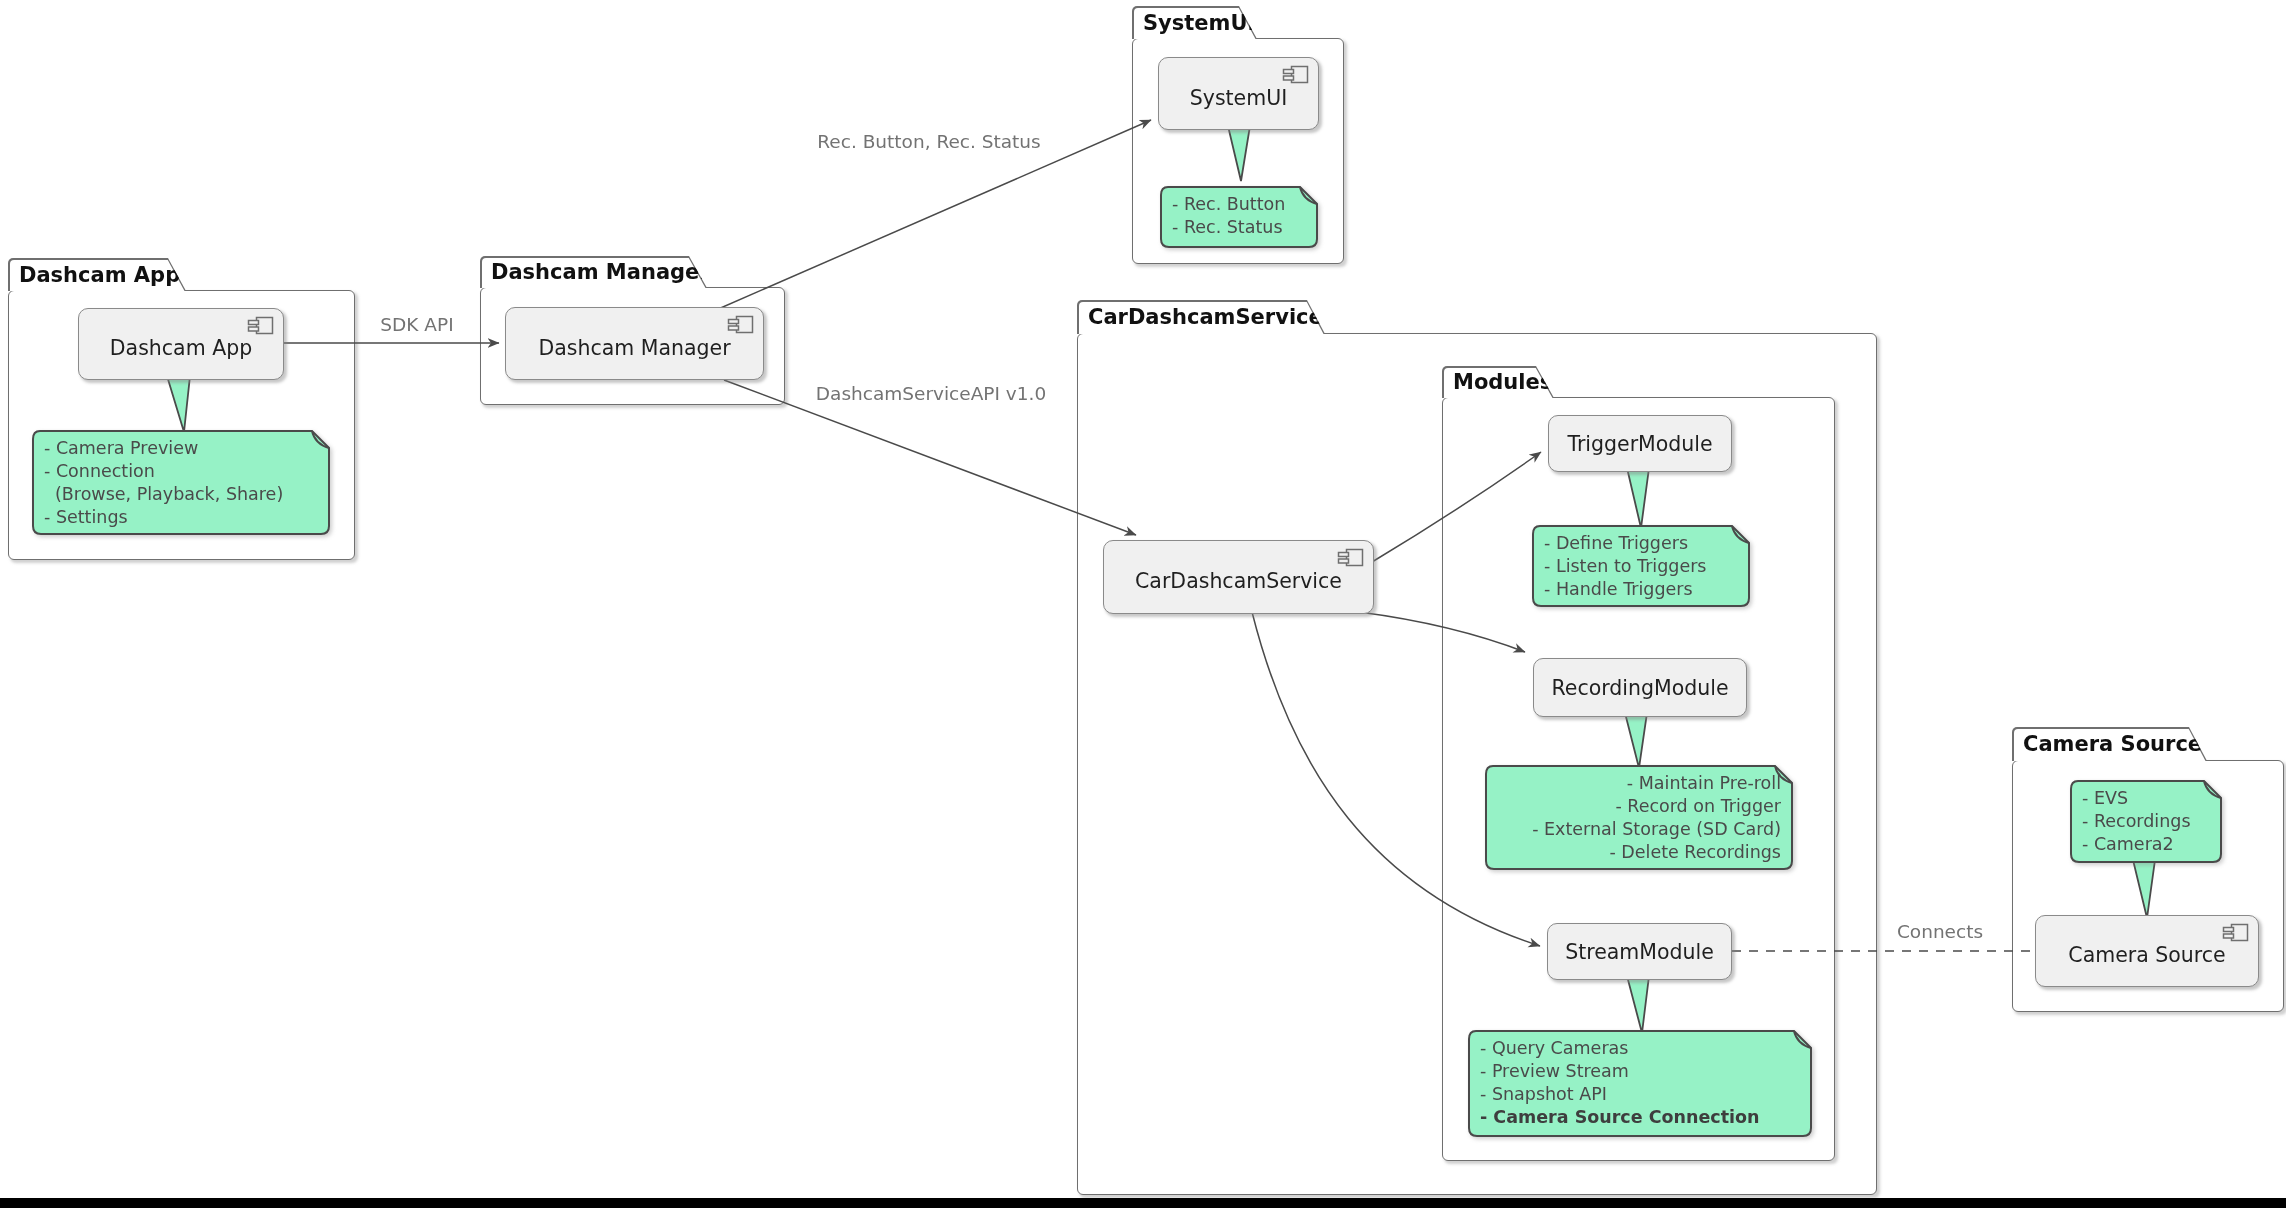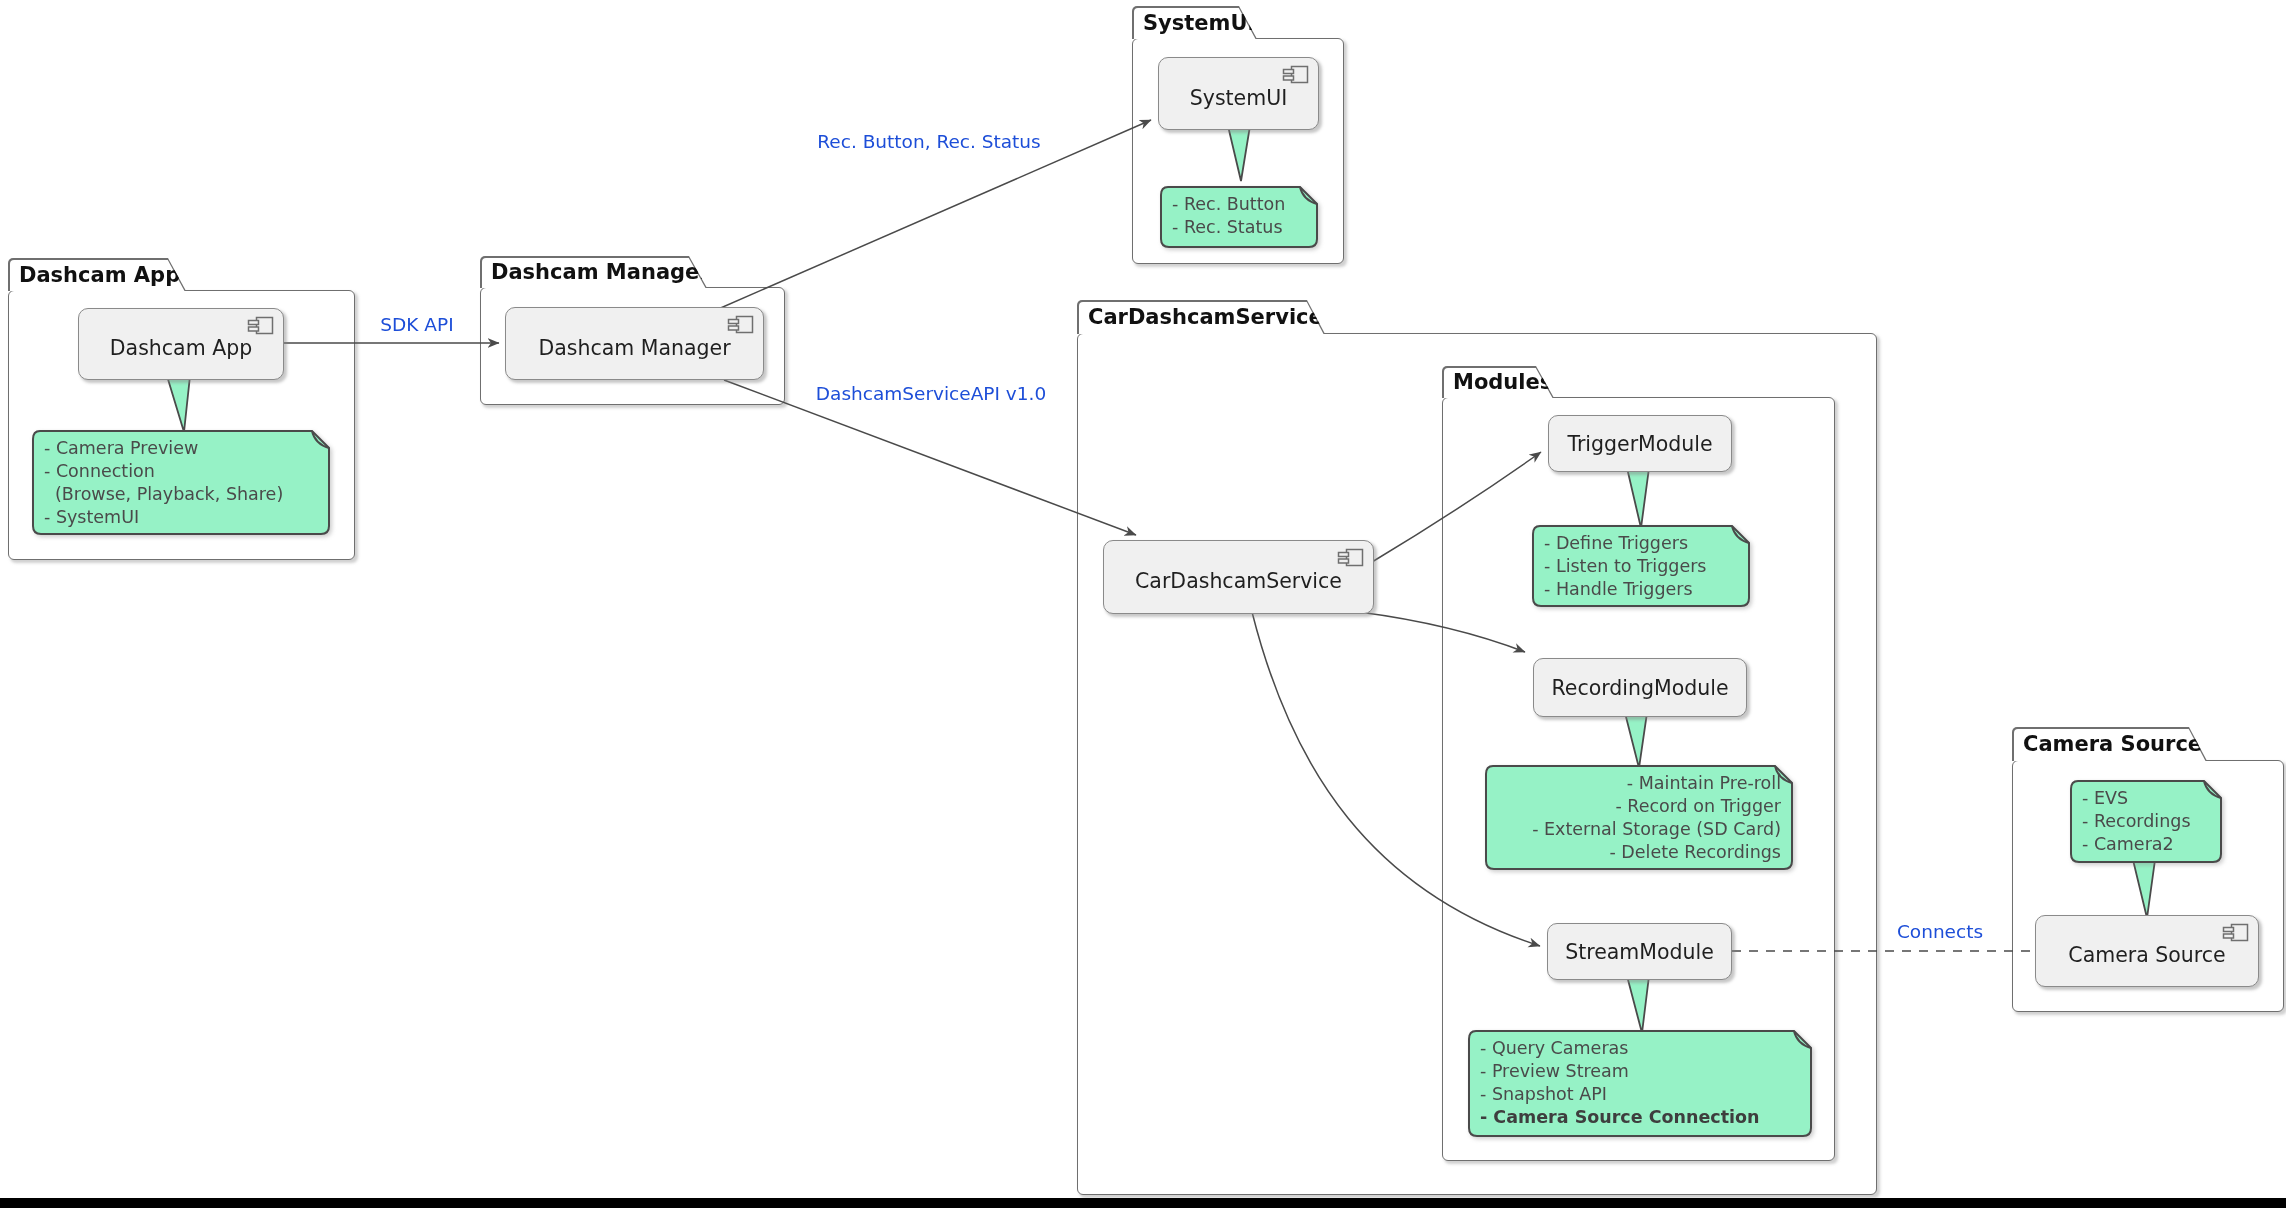--- a/index.html
+++ b/index.html
@@ -41,21 +41,21 @@
   .note-text{
     position:absolute;left:0;top:0;right:0;bottom:0;padding:7px 12px;
     font-size:17.5px;line-height:23px;color:#4a4a4a;z-index:2;white-space:nowrap;
   }
   .note-line{white-space:nowrap;}
   .note-line.indent{padding-left:11px;}
   .note-line.bold{font-weight:700;color:#3e3e3e;}
   
   #edges{position:absolute;left:0;top:0;z-index:2;}
   .edge-label{
-    position:absolute;transform:translate(-50%,-50%);font-size:18.5px;color:#1d4ed8;
+    position:absolute;transform:translate(-50%,-50%);font-size:18.5px;color:#737373;
     white-space:nowrap;z-index:3;
   }
   .bottombar{position:absolute;left:0;top:1198px;width:2286px;height:10px;background:#000;z-index:5;}
 </style>
 </head>
 <body>
 
 <div id="canvas">
 
   <div class="pkg-body" style="left:8px;top:290px;width:345px;height:268px;"></div>
@@ -190,21 +190,21 @@
 
   <div class="note" style="left:32px;top:430px;width:298px;height:105px;border-radius:13px;">
     <svg width="298" height="105">
       <path d="M8,1 H280 L297,18 V96 Q297,104 289,104 H9 Q1,104 1,96 V9 Q1,1 8,1 Z" fill="#96F2C6" stroke="#4A4A4A" stroke-width="2"></path>
       <path d="M280,1 Q283,14 297,18" fill="none" stroke="#4A4A4A" stroke-width="2"></path>
     </svg>
     <div class="note-text">
       <div class="note-line">- Camera Preview</div>
       <div class="note-line">- Connection</div>
       <div class="note-line indent">(Browse, Playback, Share)</div>
-      <div class="note-line">- SystemUI</div>
+      <div class="note-line">- Settings</div>
     </div>
   </div>
 
   <div class="note" style="left:1160px;top:178px;width:158px;height:62px;margin-top:8px;">
     <svg width="158" height="62">
       <path d="M8,1 H140 L157,18 V53 Q157,61 149,61 H9 Q1,61 1,53 V9 Q1,1 8,1 Z" fill="#96F2C6" stroke="#4A4A4A" stroke-width="2"></path>
       <path d="M140,1 Q143,14 157,18" fill="none" stroke="#4A4A4A" stroke-width="2"></path>
     </svg>
     <div class="note-text">
       <div class="note-line">- Rec. Button</div>

